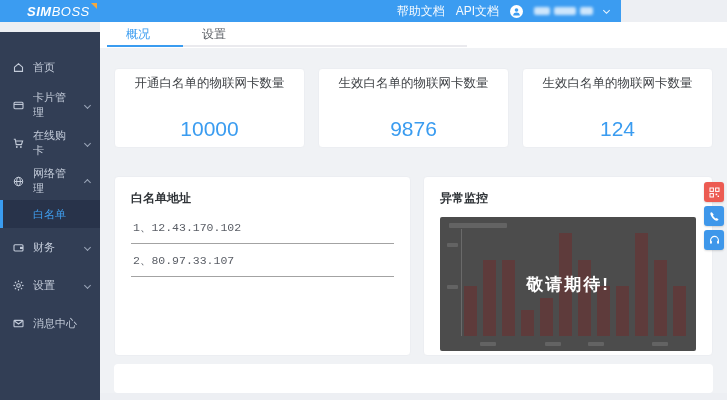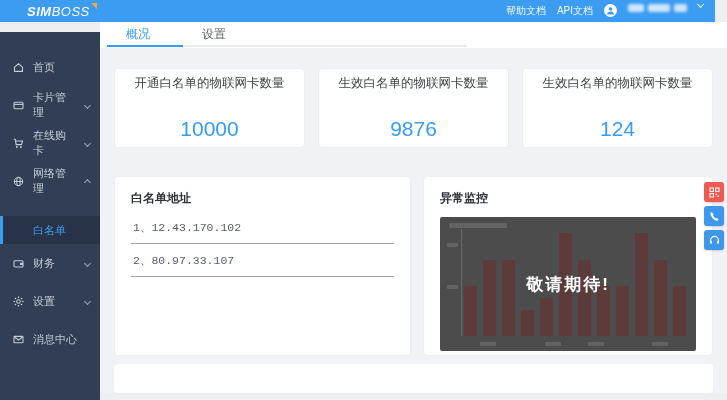--- a/index.html
+++ b/index.html
@@ -1,50 +1,50 @@
 <!DOCTYPE html>
 <html><head>
 <meta charset="utf-8">
 <style>
   * { margin:0; padding:0; box-sizing:border-box; }
   body { font-family:"Liberation Sans","DejaVu Sans",sans-serif; background:#d8dbe0; }
   .canvas { position:relative; width:727px; height:400px; background:#edeff3; overflow:hidden; }
 
   
-  .topbar { position:absolute; top:0; left:0; width:715px; height:22px; background:#3b9cf1;
+  .topbar { position:absolute; top:0; left:0; width:621px; height:22px; background:#3b9cf1;
             display:flex; align-items:center; z-index:8; }
   .logo { margin-left:27px; position:relative; color:#fff; font-style:italic; font-size:13px;
           letter-spacing:.5px; display:flex; align-items:flex-start; }
   .logo .bold { font-weight:800; }
   .logo .light { font-weight:300; }
   .logo-flag { width:0; height:0; border-top:6px solid #f6a83c; border-left:6px solid transparent;
                margin-left:1px; margin-top:-1px; }
-  .topbar-right { margin-left:auto; margin-right:12px; display:flex; align-items:flex-start; gap:11px;
-                  color:#ffffff; font-size:10px; }
+  .topbar-right { margin-left:auto; margin-right:12px; display:flex; align-items:center; gap:11px;
+                  color:#ffffff; font-size:12px; }
   .top-link { cursor:pointer; opacity:.95; }
   .avatar { width:13px; height:13px; border-radius:50%; background:#fff; display:flex;
             align-items:center; justify-content:center; }
   .phone-blur { display:flex; align-items:center; gap:4px; filter:blur(1.6px); }
   .phone-blur i { display:block; height:8px; border-radius:2px; background:rgba(255,255,255,.75); }
   .phone-blur i:nth-child(1){ width:16px; } .phone-blur i:nth-child(2){ width:22px; }
   .phone-blur i:nth-child(3){ width:13px; }
   .chev { width:5px; height:5px; border-right:1.4px solid rgba(255,255,255,.9);
           border-bottom:1.4px solid rgba(255,255,255,.9); transform:rotate(45deg); margin-top:-2px; }
 
   
   .sidebar { position:absolute; top:32px; left:0; width:100px; height:371px; background:#323e55;
              padding-top:16px; z-index:7; }
   .menu-item { height:38px; display:flex; align-items:center; padding:0 10px 0 13px; gap:9px;
                color:#c3cbd9; font-size:11px; cursor:pointer; }
   .menu-item svg { flex:none; }
   .mi-chev { margin-left:auto; width:5px; height:5px; border-right:1.3px solid #9aa5b8;
              border-bottom:1.3px solid #9aa5b8; transform:rotate(45deg); }
   .mi-chev.up { transform:rotate(-135deg); margin-top:3px; }
   .submenu-item { height:28px; display:flex; align-items:center; padding-left:30px; font-size:11px;
-                  background:#28334a; border-left:3px solid #3a9cf0; color:#3f9ff0; cursor:pointer;margin-top:16px; }
+                  background:#28334a; border-left:3px solid #3a9cf0; color:#3f9ff0; cursor:pointer; }
 
   
   .main { position:absolute; left:100px; top:22px; width:627px; height:371px; background:#f0f2f5; }
   .tabbar { position:relative; height:26px; background:#fff; display:flex; }
   .tab { width:76px; text-align:center; line-height:25px; font-size:12px; color:#5c6066; cursor:pointer; }
   .tab.active { color:#3a9cf0; }
   .tab-track { position:absolute; left:7px; top:23px; width:360px; height:2px; background:#eaeaee; }
   .tab-ink  { position:absolute; left:7px; top:23px; width:76px; height:2px; background:#3a9cf0; }
 
   .content { padding:20px 14px 0 14px; }

